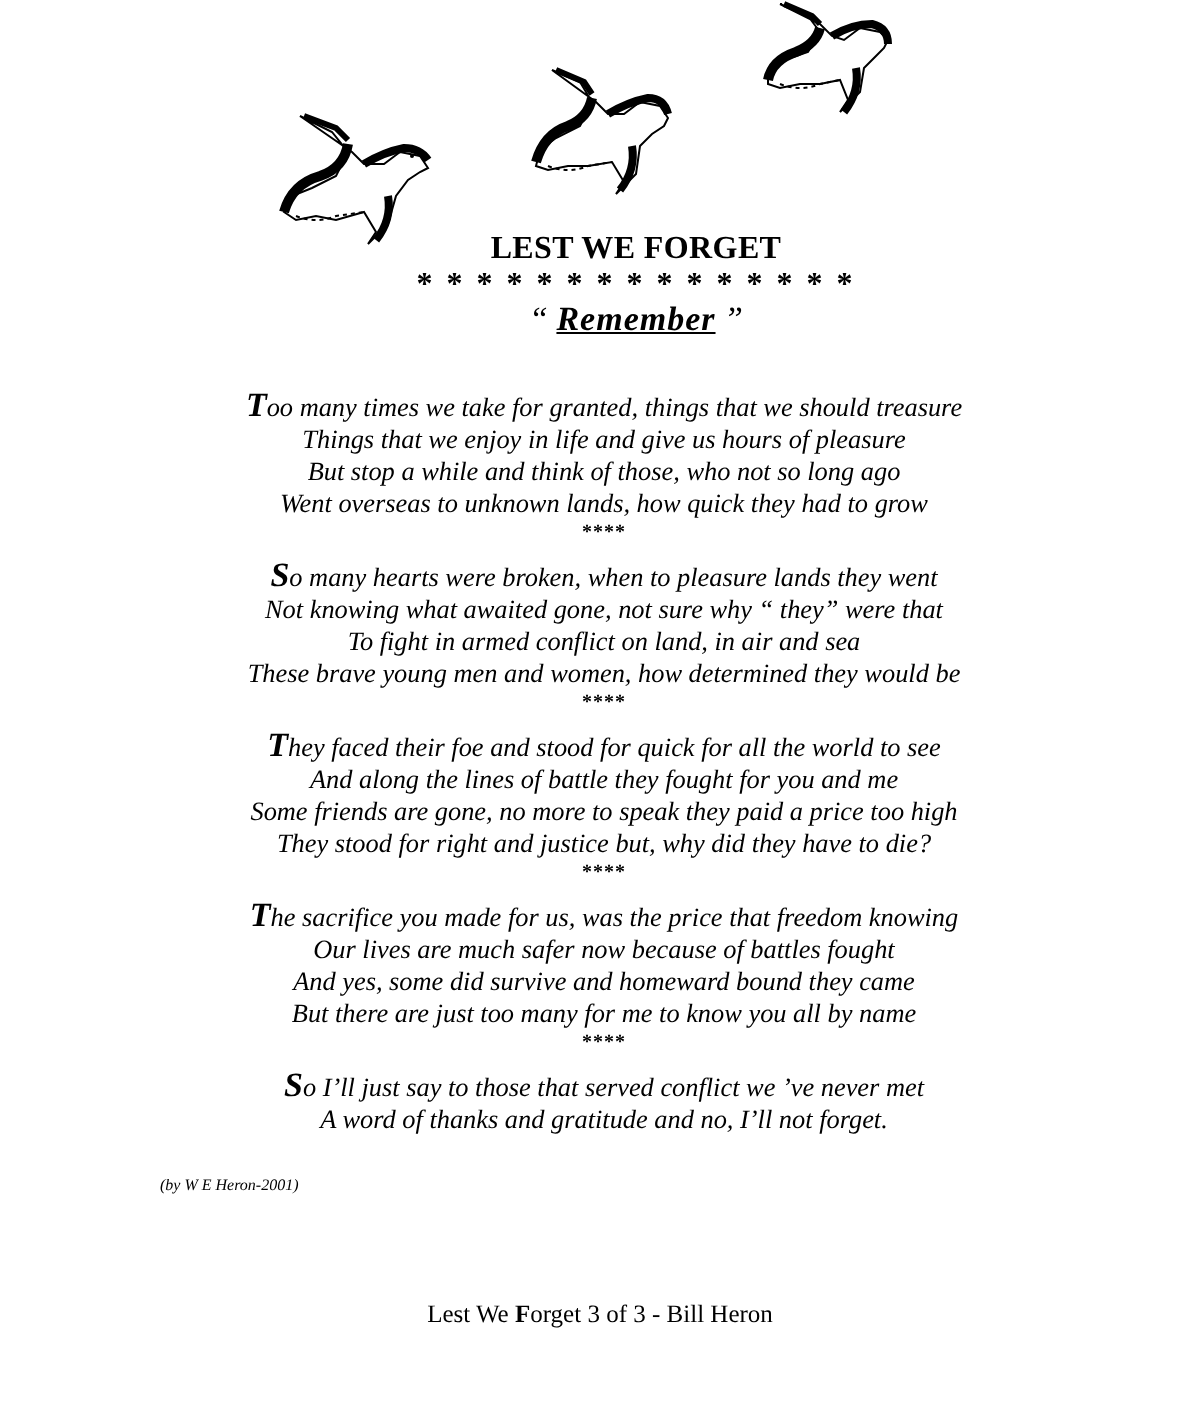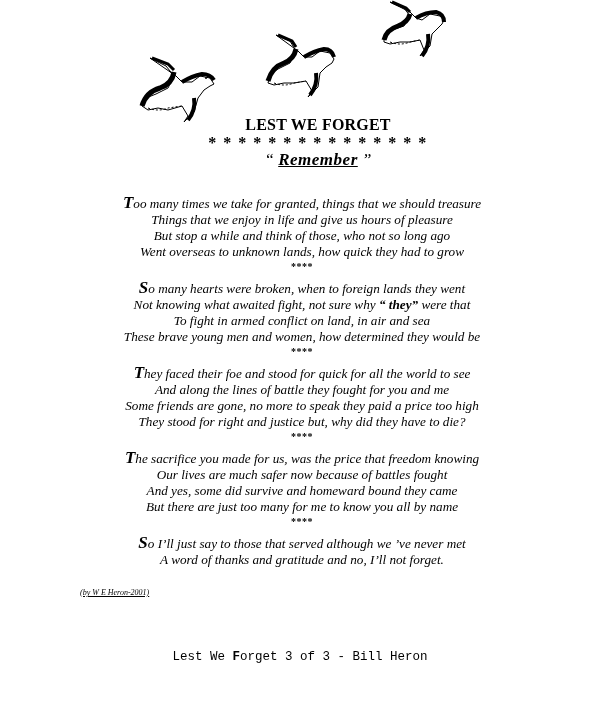--- a/index.html
+++ b/index.html
@@ -79,36 +79,35 @@
       font-style: italic;
     }
     .sep {
       font-style: normal;
       font-size: 10px;
       line-height: 14px;
       font-weight: bold;
       letter-spacing: 0.5px;
       margin-bottom: 6px;
     }
-    .bold-inline { font-weight: bold; }
+    .bold-inline { font-weight: normal; }
     .credit {
       position: absolute;
       left: 80px;
       top: 588px;
       font-family: "Liberation Serif", serif;
       font-style: italic;
       font-size: 8px;
-      text-decoration: underline;
     }
     .footer {
       position: absolute;
       left: 0; width: 600px;
       top: 650px;
       text-align: center;
-      font-family: Liberation Mono, monospace;
+      font-family: Liberation Serif, serif;
       font-size: 12.5px;
     }
     .footer .f-bold { font-weight: bold; }
   </style>
 </head>
 <body>
 
 <div class="bird" id="bird-1">
   <svg width="80" height="75" viewBox="0 0 80 75">
     <path d="M12 10 L28 18 L36 28 L30 40 L18 46 L8 50 L4 58 L10 62 L20 60 L30 62 L44 58 L50 68 L46 74 L56 64 L60 50 L66 42 L72 38 L76 36 L72 30 L62 28 L54 34 L44 34 L38 28 Z" fill="none" stroke="#000" stroke-width="1"></path>
@@ -153,22 +152,22 @@
 
   <div class="stanza">
     <div class="line"><span class="dropcap">T</span><span>oo many times we take for granted, things that we should treasure</span></div>
     <div class="line">Things that we enjoy in life and give us hours of pleasure</div>
     <div class="line">But stop a while and think of those, who not so long ago</div>
     <div class="line">Went overseas to unknown lands, how quick they had to grow</div>
     <div class="line sep">****</div>
   </div>
 
   <div class="stanza">
-    <div class="line"><span class="dropcap">S</span><span>o many hearts were broken, when to foreign lands they went</span></div>
-    <div class="line"><span>Not knowing what awaited fight, not sure why</span> <span class="bold-inline">“ they”</span><span> were that</span></div>
+    <div class="line"><span class="dropcap">S</span><span>o many hearts were broken, when to pleasure lands they went</span></div>
+    <div class="line"><span>Not knowing what awaited gone, not sure why</span> <span class="bold-inline">“ they”</span><span> were that</span></div>
     <div class="line">To fight in armed conflict on land, in air and sea</div>
     <div class="line">These brave young men and women, how determined they would be</div>
     <div class="line sep">****</div>
   </div>
 
   <div class="stanza">
     <div class="line"><span class="dropcap">T</span><span>hey faced their foe and stood for quick for all the world to see</span></div>
     <div class="line">And along the lines of battle they fought for you and me</div>
     <div class="line">Some friends are gone, no more to speak they paid a price too high</div>
     <div class="line">They stood for right and justice but, why did they have to die?</div>
@@ -177,20 +176,20 @@
 
   <div class="stanza">
     <div class="line"><span class="dropcap">T</span><span>he sacrifice you made for us, was the price that freedom knowing</span></div>
     <div class="line">Our lives are much safer now because of battles fought</div>
     <div class="line">And yes, some did survive and homeward bound they came</div>
     <div class="line">But there are just too many for me to know you all by name</div>
     <div class="line sep">****</div>
   </div>
 
   <div class="stanza">
-    <div class="line"><span class="dropcap">S</span><span>o I’ll just say to those that served although we ’ve never met</span></div>
+    <div class="line"><span class="dropcap">S</span><span>o I’ll just say to those that served conflict we ’ve never met</span></div>
     <div class="line">A word of thanks and gratitude and no, I’ll not forget.</div>
   </div>
 </div>
 
 <div class="credit">(by W E Heron-2001)</div>
 
 <div class="footer"><span>Lest We </span><span class="f-bold">F</span><span>orget 3 of 3 - Bill Heron</span></div>
 
 </body></html>

